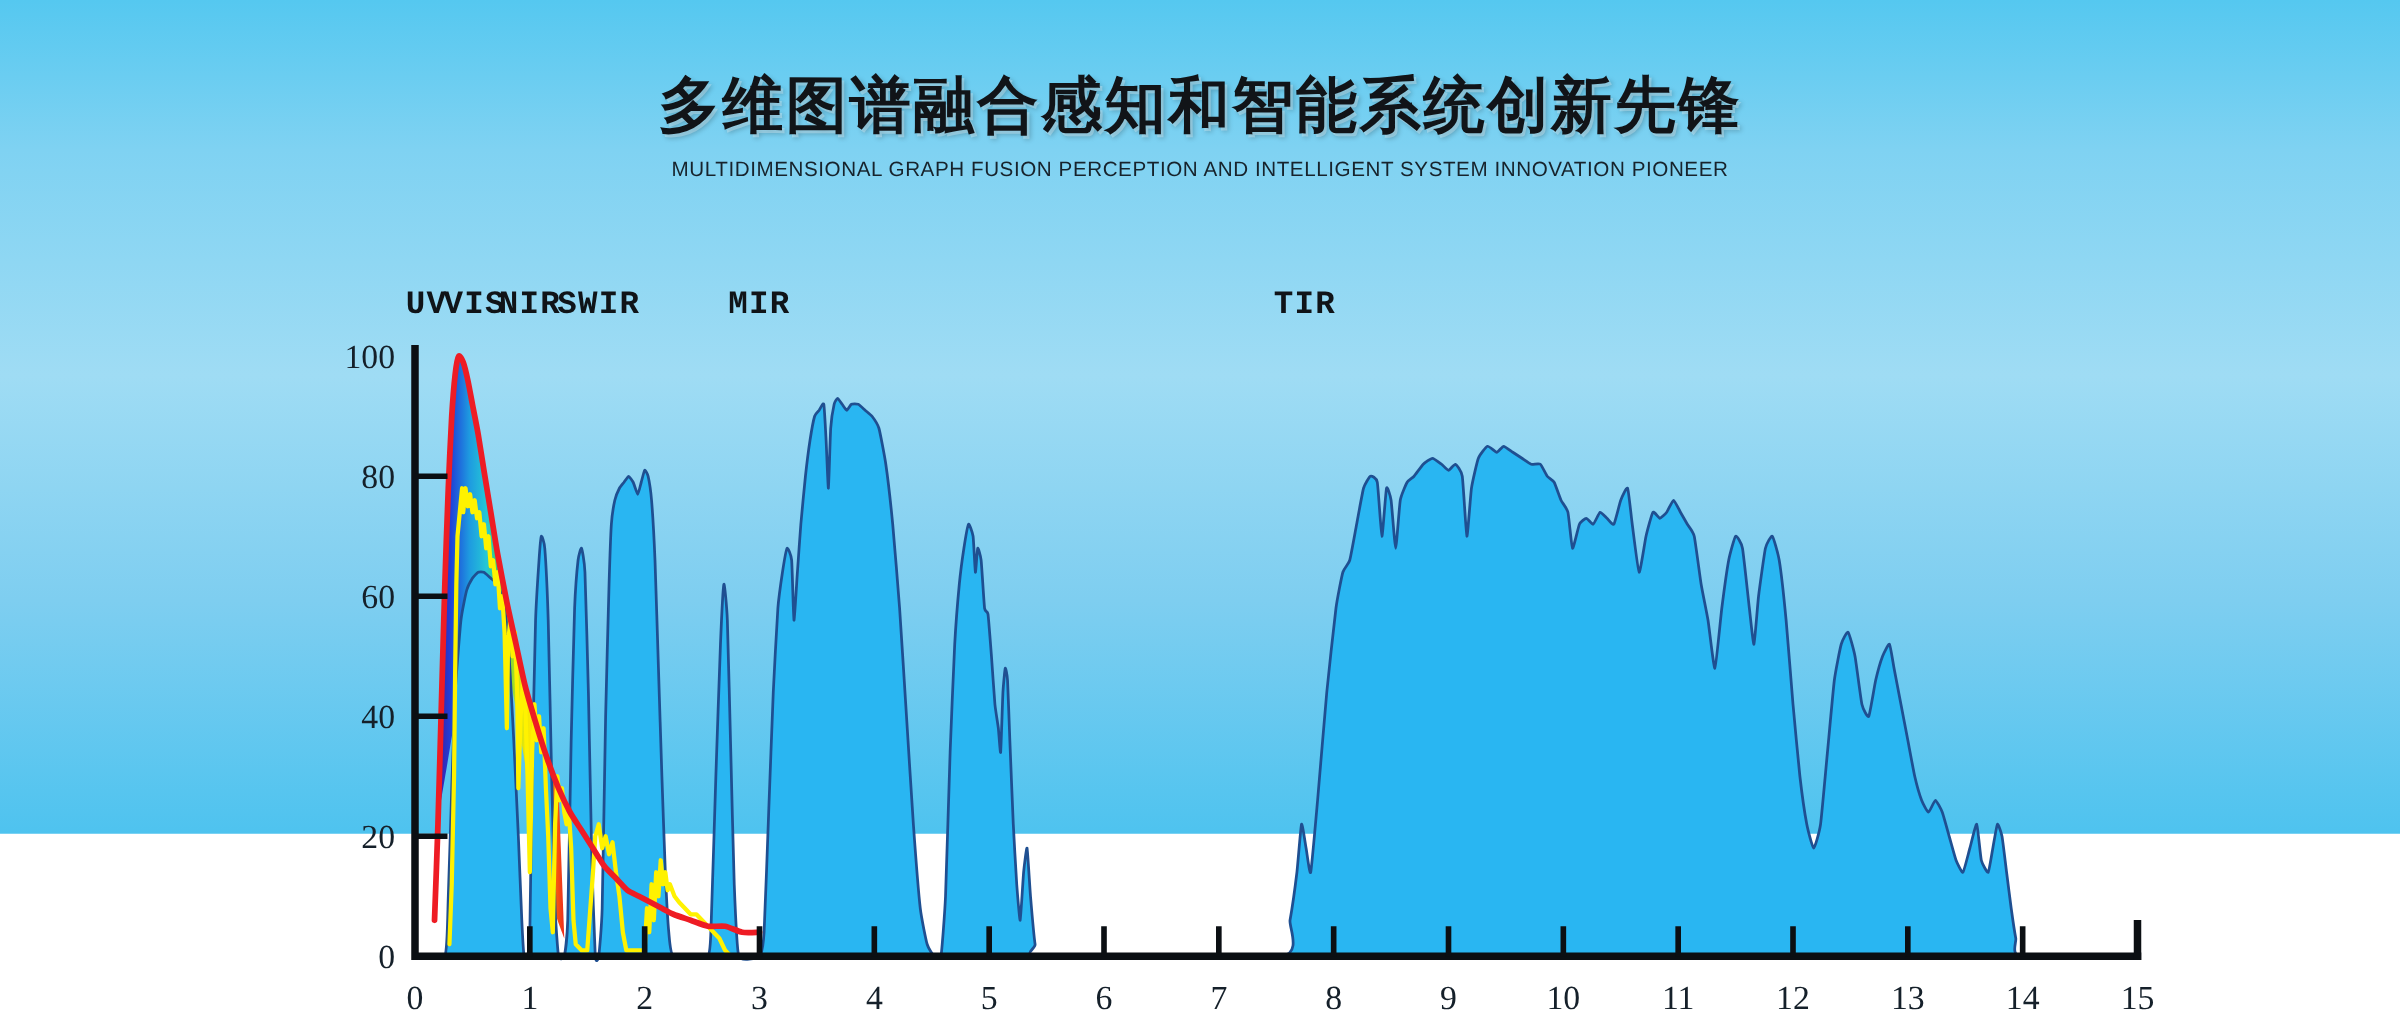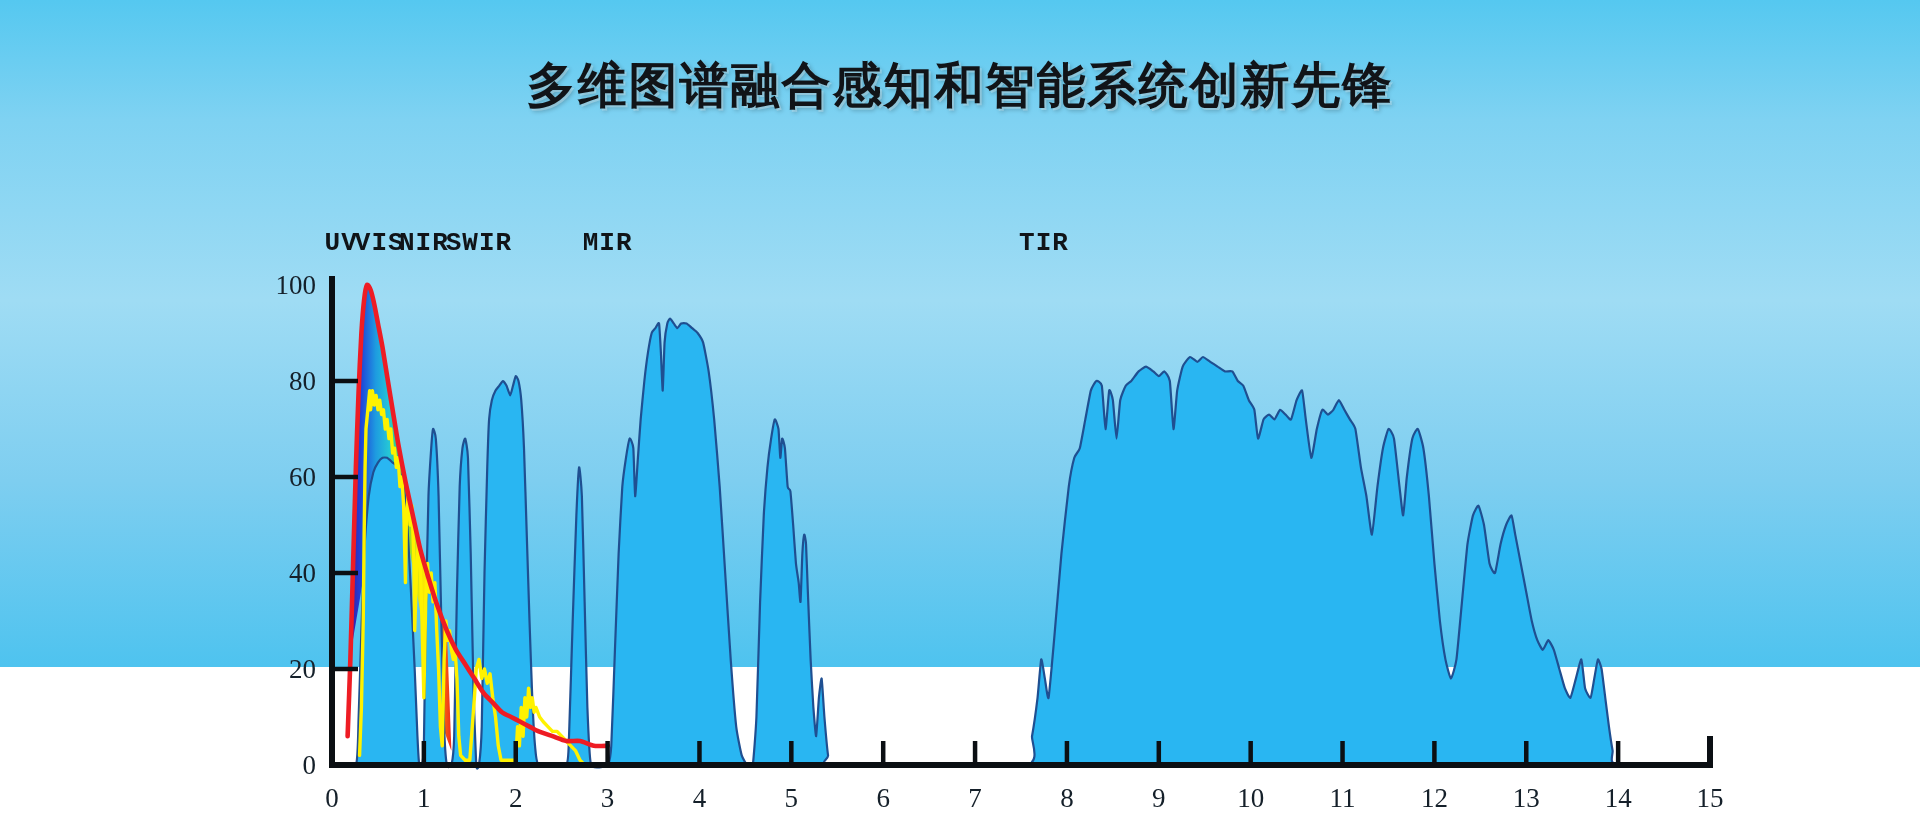--- a/index.html
+++ b/index.html
@@ -73,20 +73,21 @@
   .axis-line { stroke: #0b0f13; stroke-width: 6; stroke-linecap: square; fill:none; }
   .tick { stroke: #0b0f13; stroke-width: 4.5; }
 </style>
 </head>
 <body>
 
 <div id="root">
 
   <div id="header">
     <div id="title">多维图谱融合感知和智能系统创新先锋</div>
+    <div id="subtitle">MULTIDIMENSIONAL GRAPH FUSION PERCEPTION AND INTELLIGENT SYSTEM INNOVATION PIONEER</div>
   </div>
 
   <div id="chart-wrap">
     <svg id="chart-svg" width="1920" height="828" viewBox="0 0 1920 828">
       <defs>
         <linearGradient id="visGrad" x1="0" y1="0" x2="1" y2="0">
           <stop offset="0.00" stop-color="#4b0f8c"></stop>
           <stop offset="0.12" stop-color="#1f3fd8"></stop>
           <stop offset="0.27" stop-color="#1e9be0"></stop>
           <stop offset="0.40" stop-color="#25c7d6"></stop>

